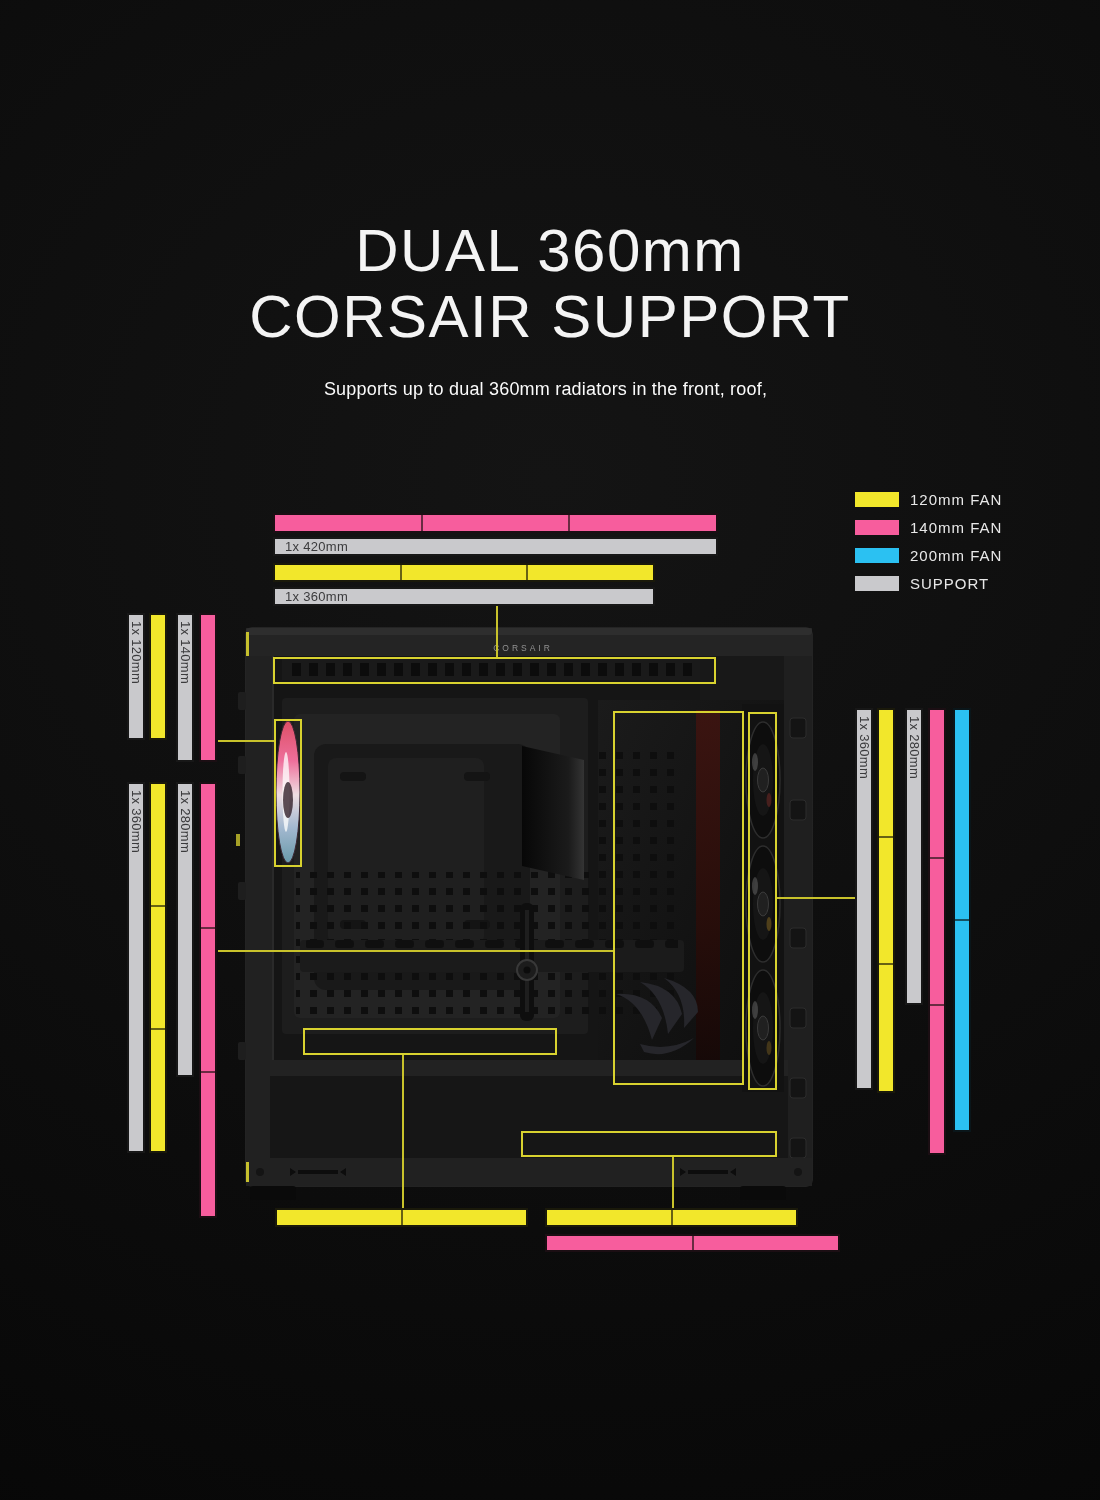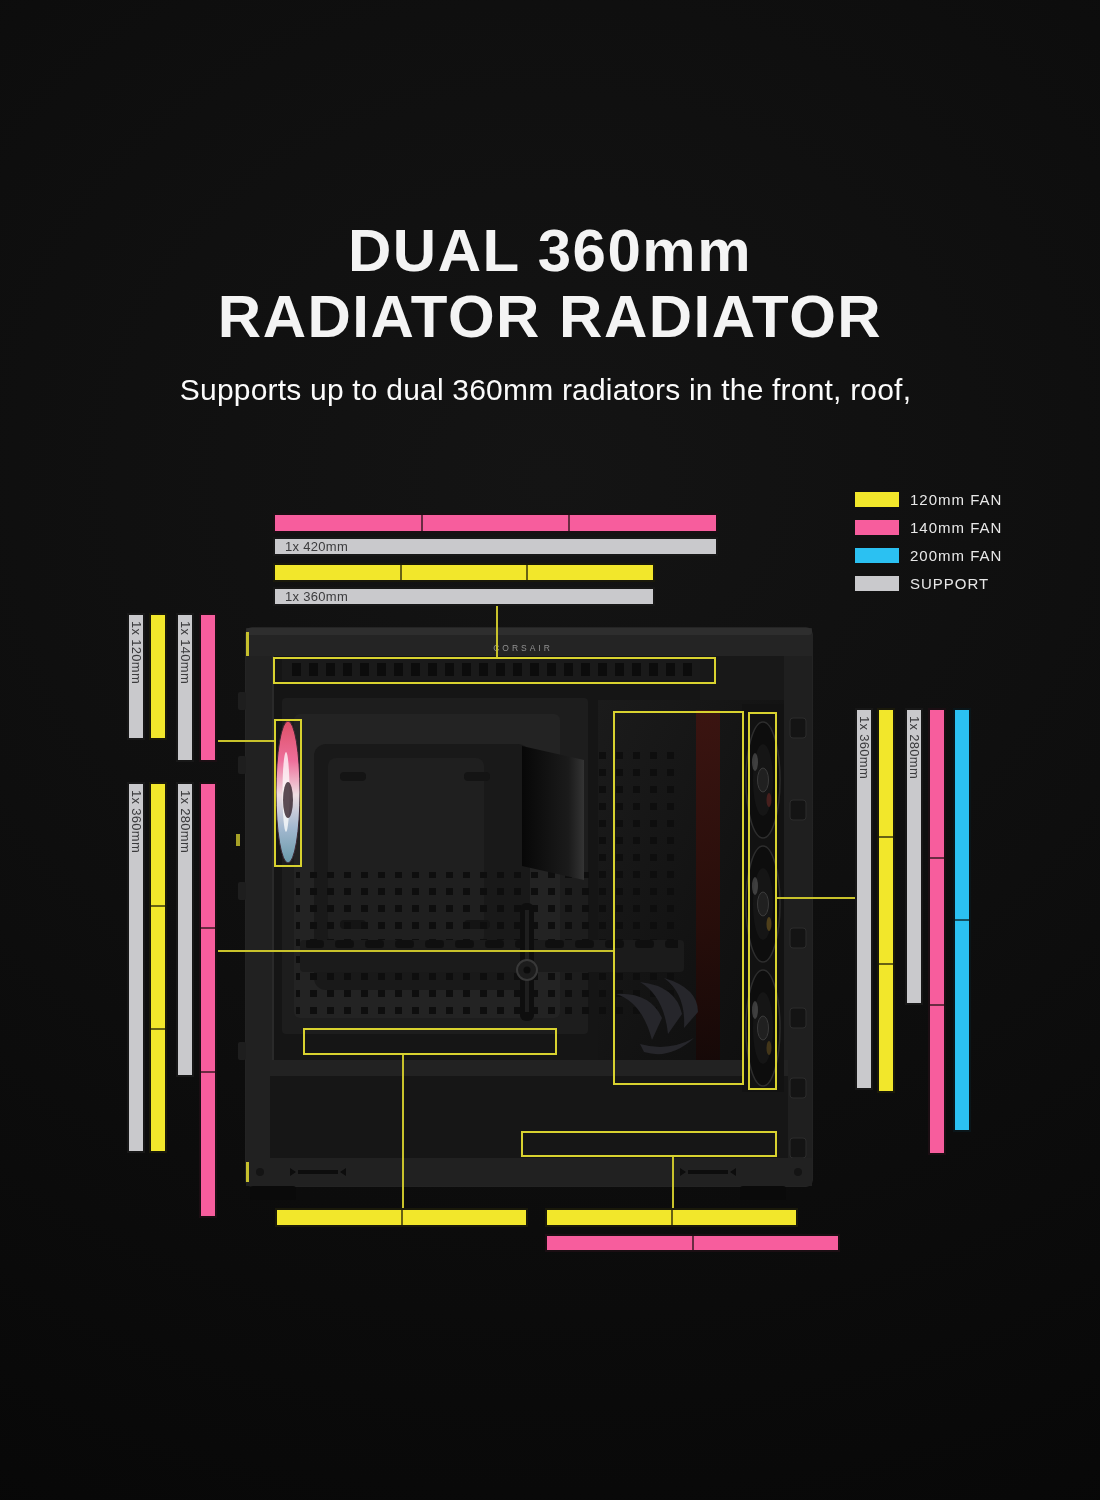--- a/index.html
+++ b/index.html
@@ -3,25 +3,25 @@
 <meta charset="utf-8">
 <style>
   html,body{margin:0;padding:0;background:#000;}
   .stage{
     position:relative;width:1100px;height:1500px;margin:0 auto;overflow:hidden;
     background:radial-gradient(130% 85% at 50% 32%, #141414 0%, #0e0e0e 45%, #060606 100%);
     font-family:"Liberation Sans", sans-serif;
   }
   .title{
     position:absolute;left:0;right:0;top:218px;text-align:center;
-    color:#f4f4f4;font-weight:700;font-size:60px;line-height:66px;letter-spacing:1.5px;
+    color:#f4f4f4;font-weight:400;font-size:60px;line-height:66px;letter-spacing:1.5px;
   }
   .subtitle{
     position:absolute;left:0;right:9px;top:372px;text-align:center;
-    color:#fbfbfb;font-weight:400;font-size:30px;line-height:35px;letter-spacing:0.2px;
+    color:#fbfbfb;font-weight:400;font-size:18px;line-height:35px;letter-spacing:0.2px;
   }
   .legend{position:absolute;left:855px;top:492px;display:flex;flex-direction:column;gap:13px;}
   .legend-row{display:flex;align-items:center;height:15px;}
   .legend-swatch{width:44px;height:15px;flex:0 0 44px;}
   .legend-label{margin-left:11px;color:#e8e8e8;font-size:15px;font-weight:500;letter-spacing:1px;white-space:nowrap;}
   .overlay{position:absolute;left:0;top:0;width:1100px;height:1500px;border-radius:6px;}
   .bar{position:absolute;box-sizing:border-box;border:2px solid rgba(8,8,8,0.92);}
   .bar-divider{position:absolute;background:rgba(10,10,5,0.6);}
   .bar-label{position:absolute;color:#3b3b3d;font-size:13px;font-weight:500;letter-spacing:0.3px;white-space:nowrap;}
   .bar-label.h{left:10px;top:50%;transform:translateY(-52%);}
@@ -30,21 +30,21 @@
   .zone{position:absolute;box-sizing:border-box;border:2px solid;background:transparent;}
   .case-svg{position:absolute;left:235px;top:618px;}
 </style>
 </head>
 <body>
 
 <div class="stage">
 
   <div class="title">
     <div>DUAL 360mm</div>
-    <div>RADIATOR RADIATOR</div>
+    <div>CORSAIR SUPPORT</div>
   </div>
 
   <div class="subtitle">
     <div>Supports up to dual 360mm radiators in the front, roof,</div>
   </div>
 
   <svg class="case-svg" width="605" height="602" viewBox="235 618 605 602" xmlns="http://www.w3.org/2000/svg">
     <defs>
       <linearGradient id="caseGrad" x1="0" y1="0" x2="0" y2="1">
         <stop offset="0" stop-color="#222222"></stop>

